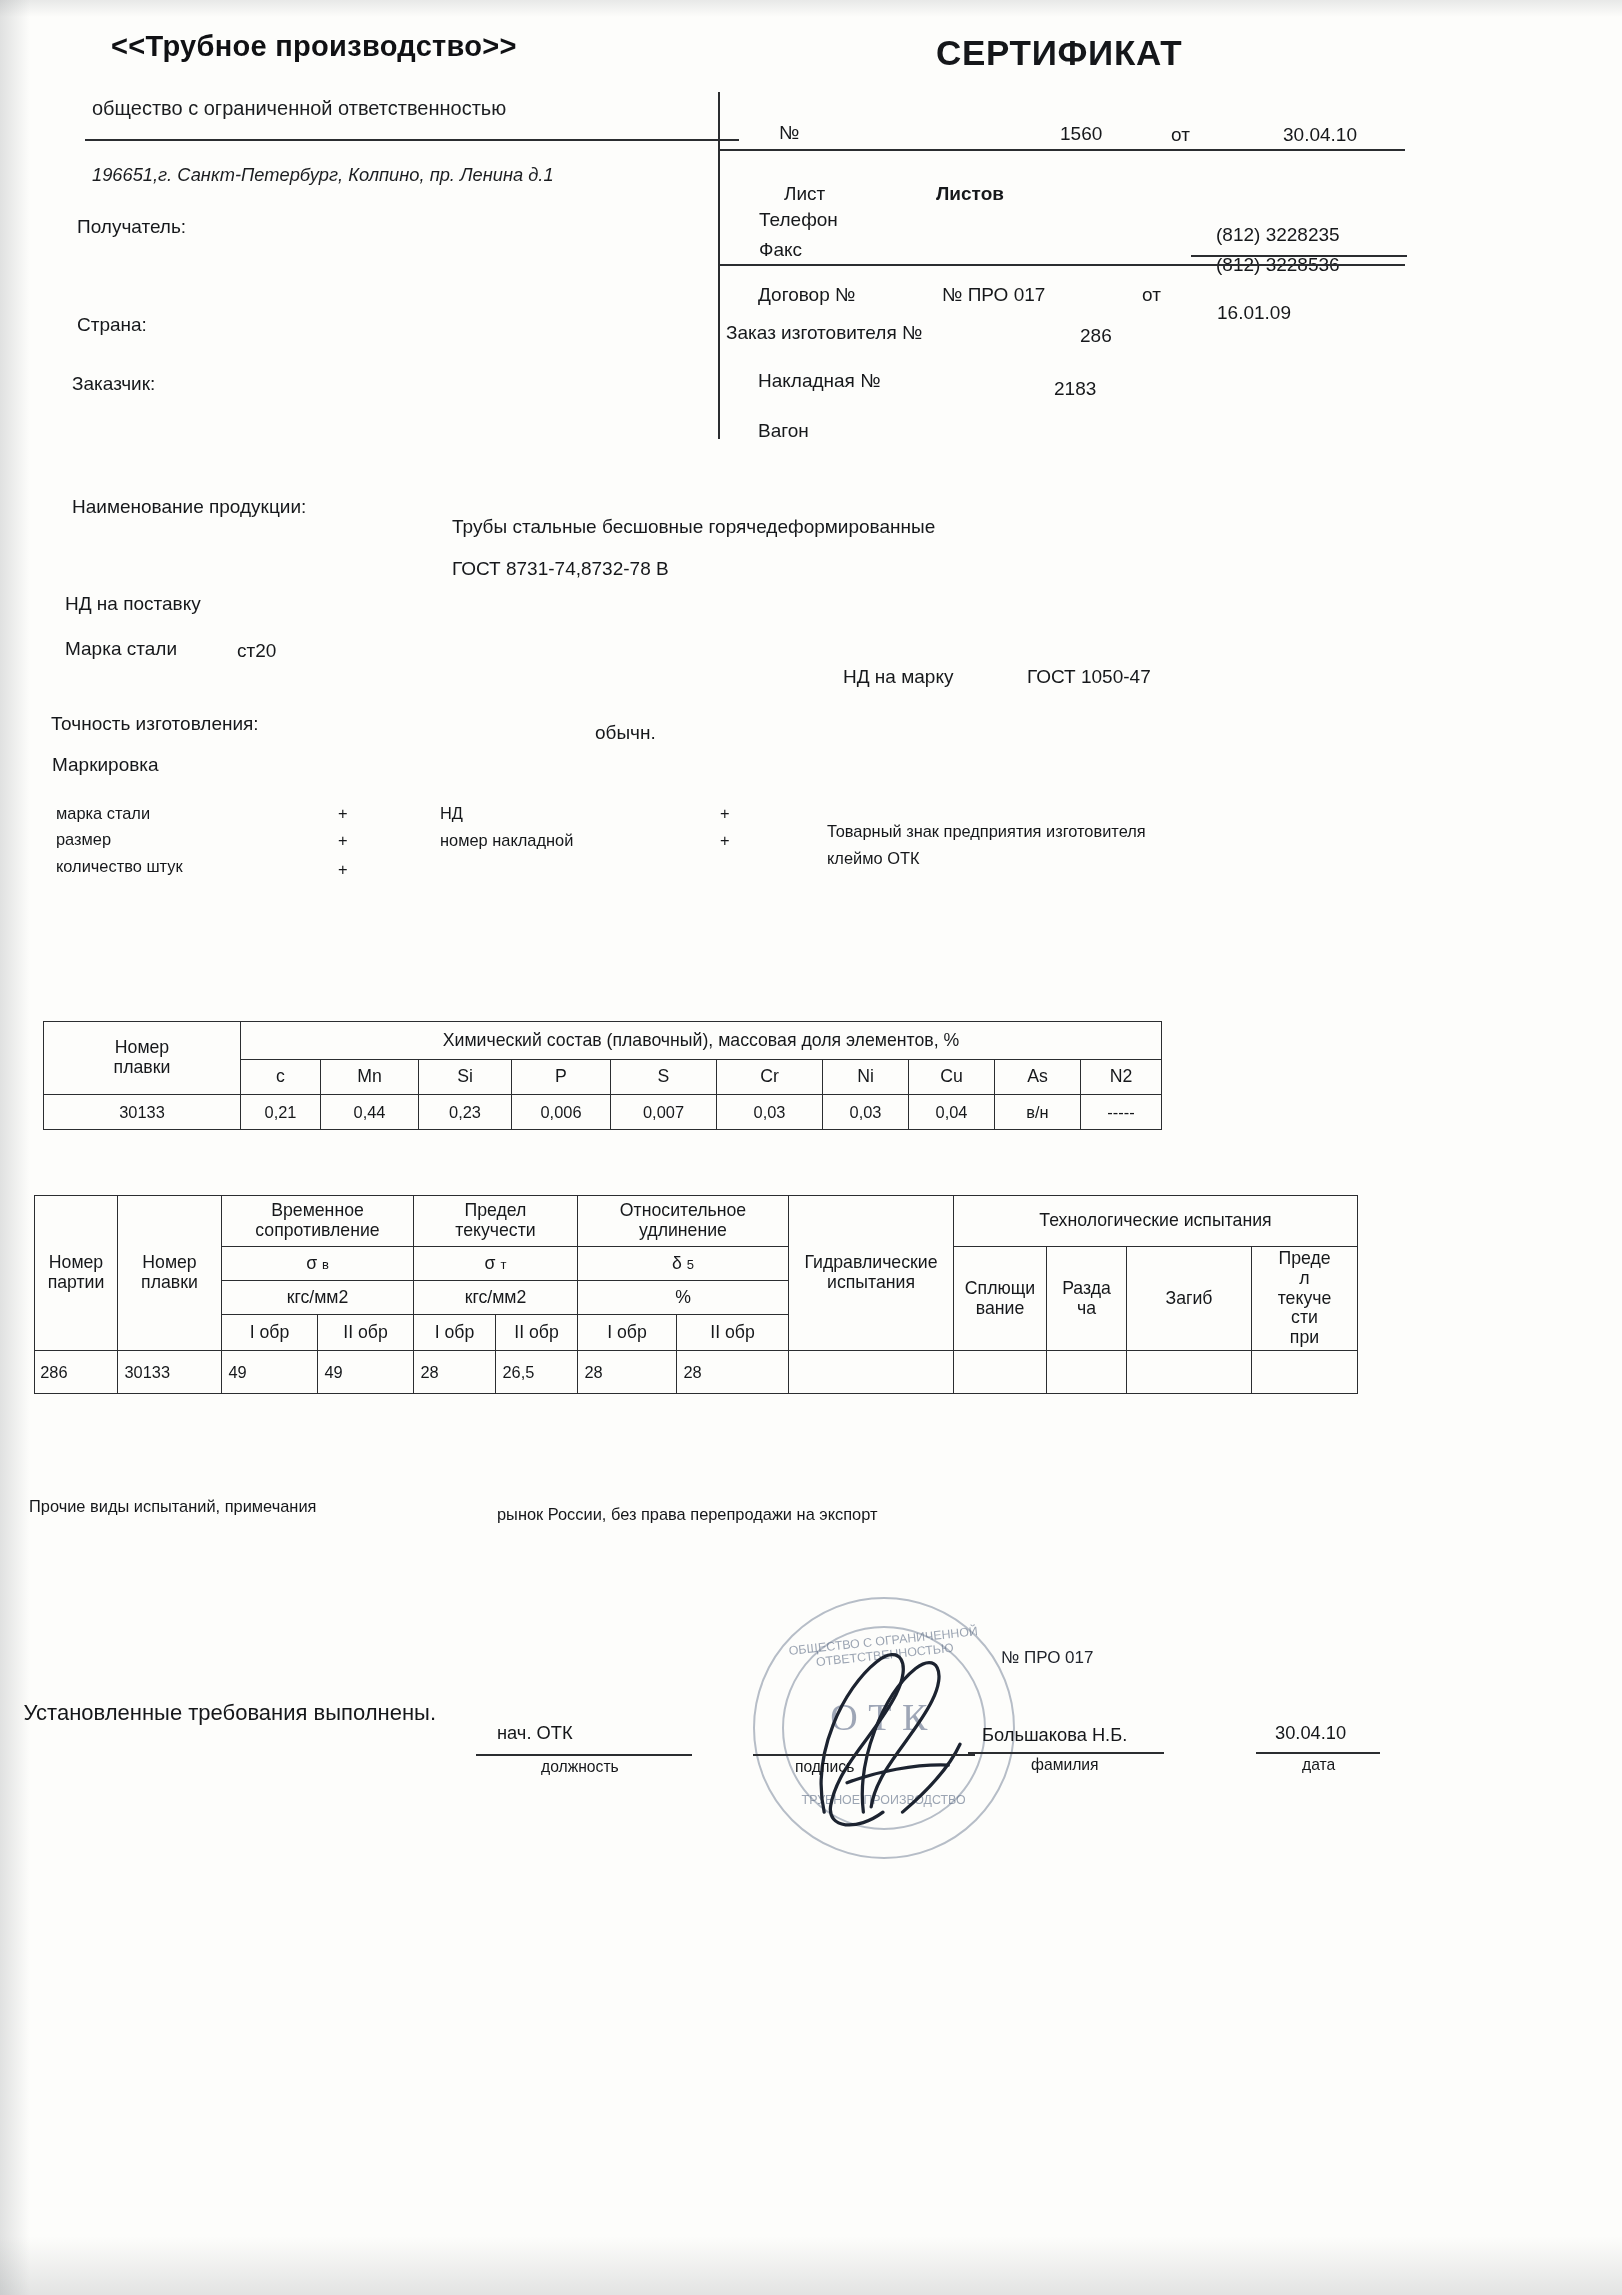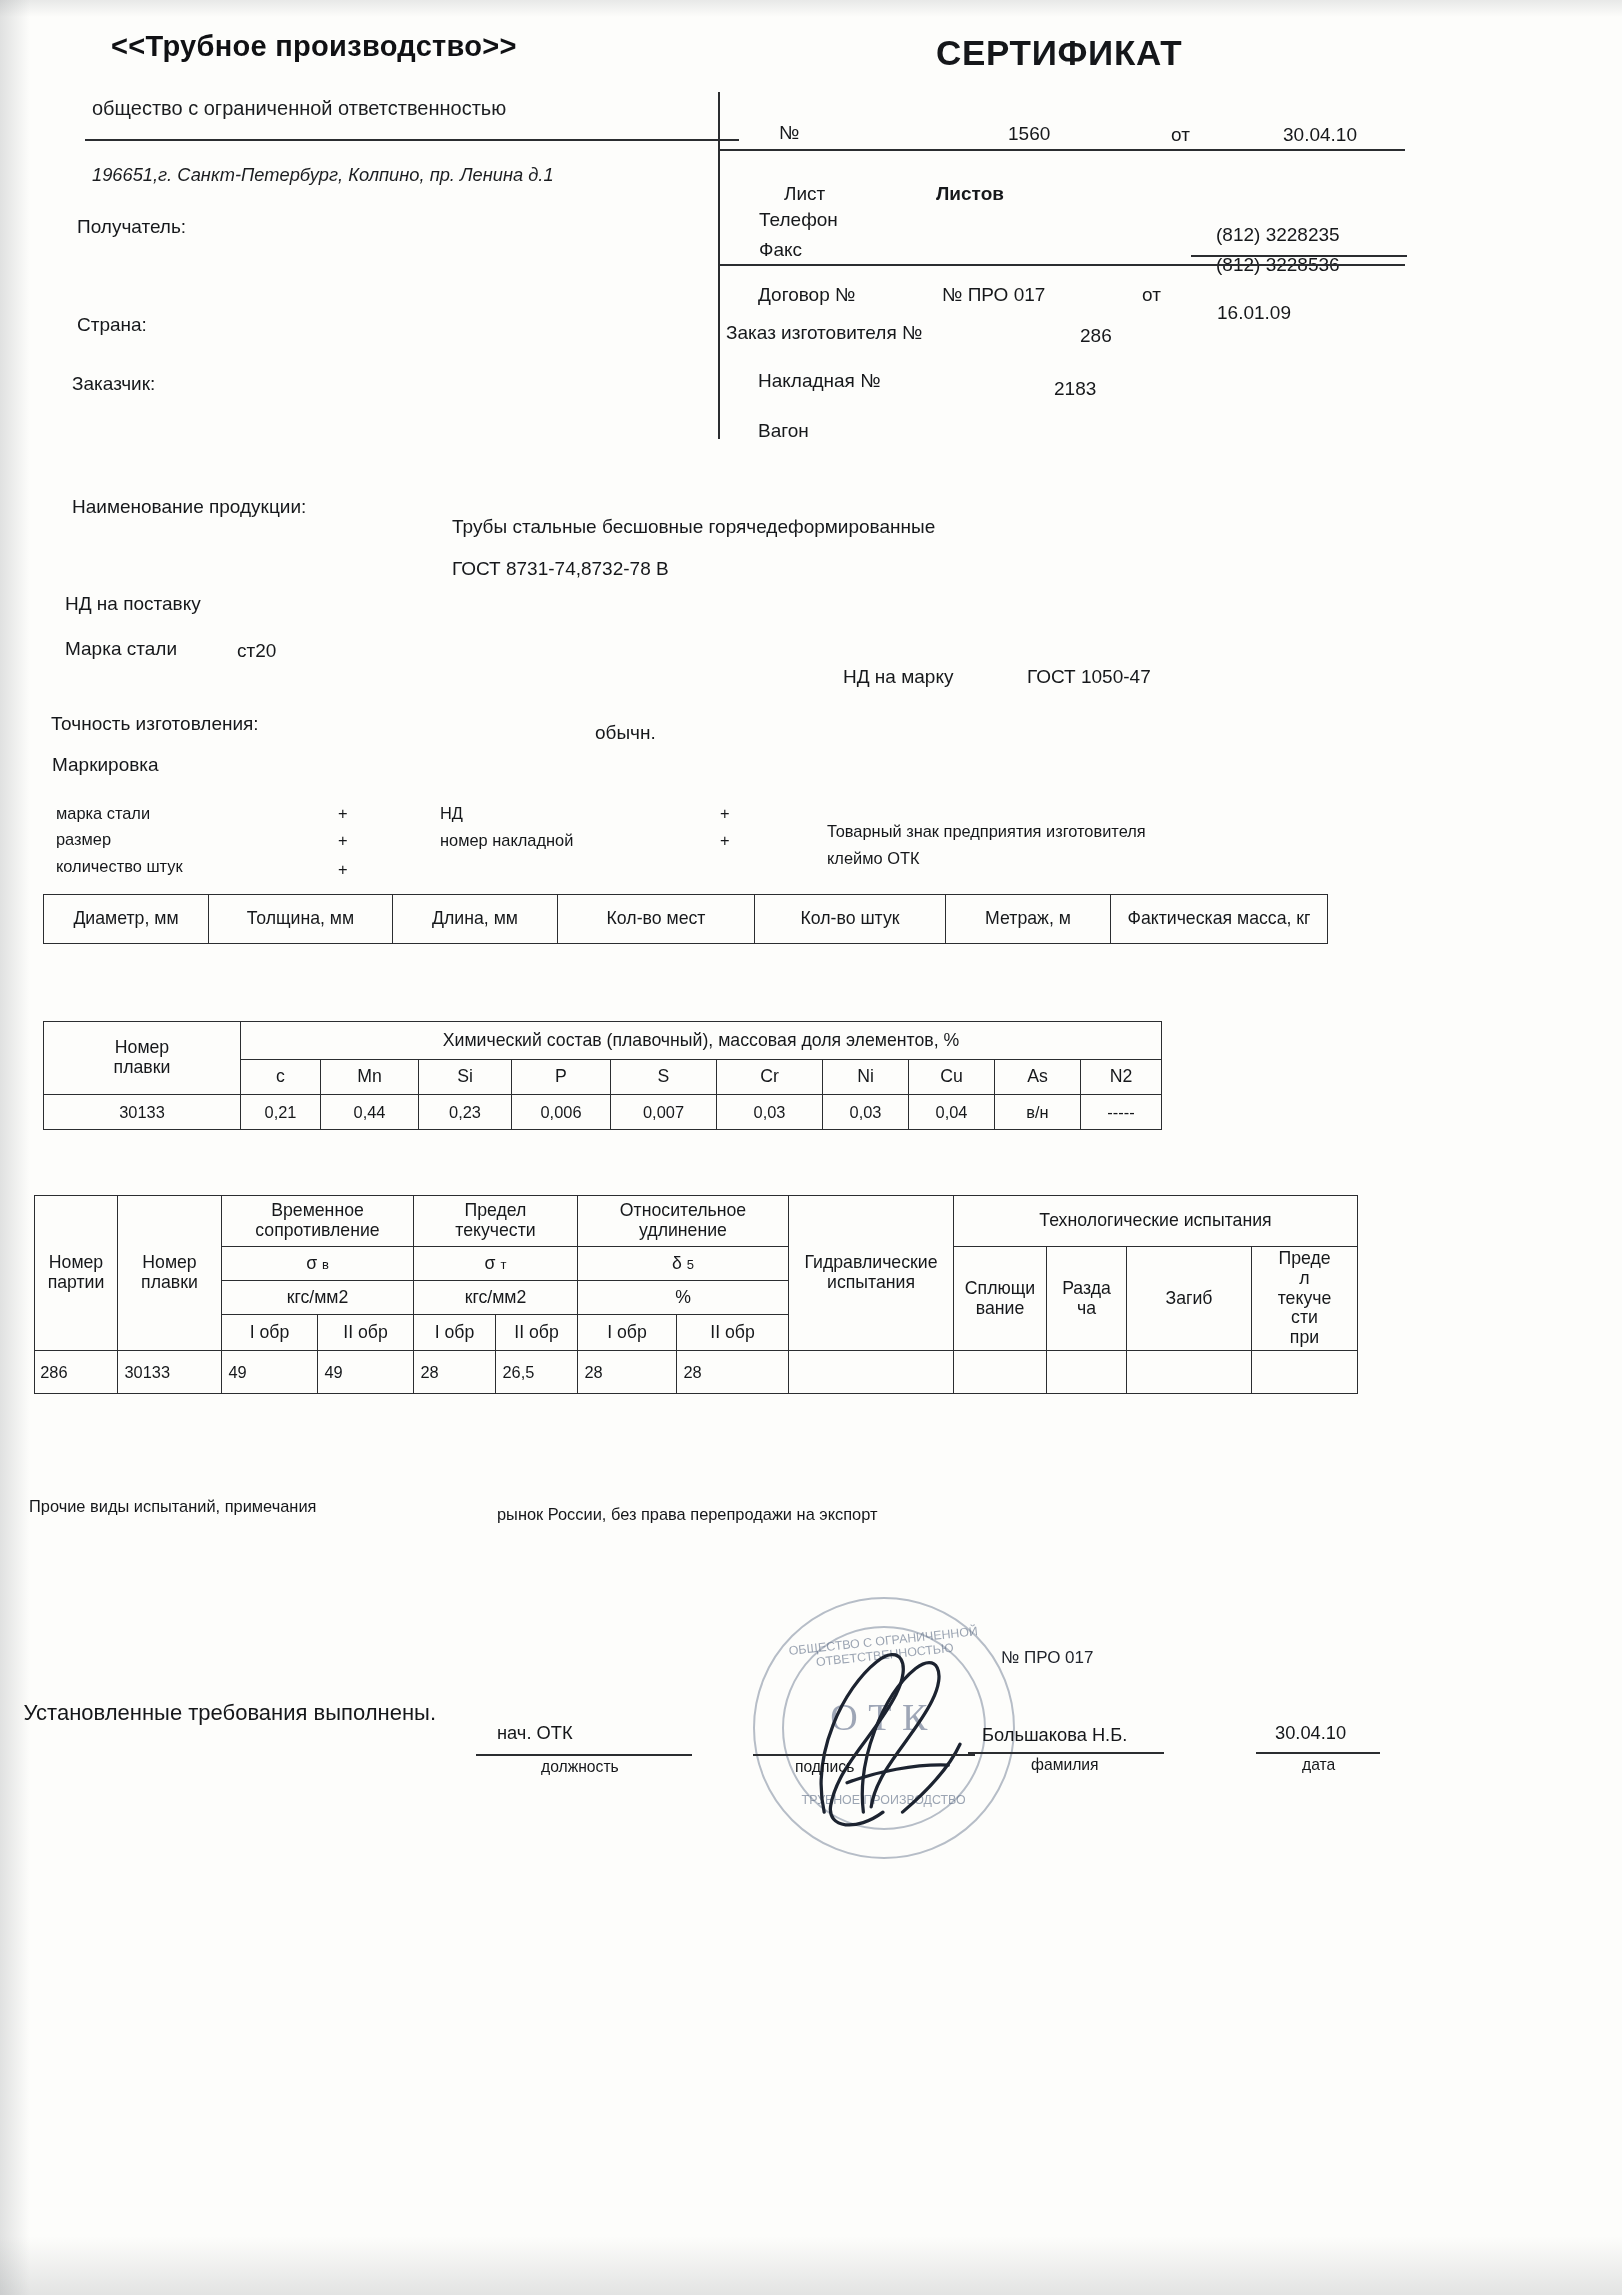--- a/index.html
+++ b/index.html
@@ -89,21 +89,21 @@
 
   .h-line {
     background: #2b2d30;
     height: 2px;
   }
   .hl1 { left: 718px; top: 149px; width: 687px; }
   .hl2 { left: 718px; top: 264px; width: 687px; }
   .hl3 { left: 1191px; top: 255px; width: 216px; height: 2px; }
 
   .no-lbl     { left: 779px; top: 122px; }
-  .no-val     { left: 1008px; top: 123px; }
+  .no-val     { left: 1060px; top: 123px; }
   .ot-lbl     { left: 1171px; top: 124px; }
   .date-val   { left: 1283px; top: 124px; }
   .list-lbl   { left: 784px; top: 183px; }
   .lists-lbl  { left: 936px; top: 183px; font-weight: bold; }
   .phone-lbl  { left: 759px; top: 209px; }
   .fax-lbl    { left: 759px; top: 239px; }
   .phone-val  { left: 1216px; top: 224px; }
   .fax-val    { left: 1216px; top: 254px; }
   .contract-lbl { left: 758px; top: 284px; }
   .contract-val { left: 942px; top: 284px; }
@@ -314,35 +314,20 @@
   <div class="abs small-note mk-d">НД</div>
   <div class="abs small-note mk-e">номер накладной</div>
   <div class="abs small-note mk-p4">+</div>
   <div class="abs small-note mk-p5">+</div>
 
   <div class="abs small-note mk-f">Товарный знак предприятия изготовителя</div>
   <div class="abs small-note mk-g">клеймо ОТК</div>
 
   <table class="abs" id="table-dimensions">
     <tbody>
-        <tr class="head">
-      <td style="width:164px" class="t-head">
-        <div>Диаметр, мм</div>
-      </td>
-      <td style="width:183px" class="t-head">
-        <div>Толщина, мм</div>
-      </td>
-      <td style="width:164px" class="t-head">
-        <div>Длина, мм</div>
-      </td>
-      <td style="width:196px" class="t-head">Кол-во мест</td>
-      <td style="width:190px" class="t-head">Кол-во штук</td>
-      <td style="width:164px" class="t-head">Метраж, м</td>
-      <td style="width:216px" class="t-head">Фактическая масса, кг</td>
-    </tr>
   </tbody>
     </table>
 
   <table class="abs" id="table-chem">
     <tbody>
         <tr>
       <td rowspan="2" style="width:196px" class="t-head">
         Номер<br>плавки
       </td>
       <td colspan="10" style="width:910px; height:37px" class="t-head">Химический состав (плавочный), массовая доля элементов, %</td>

